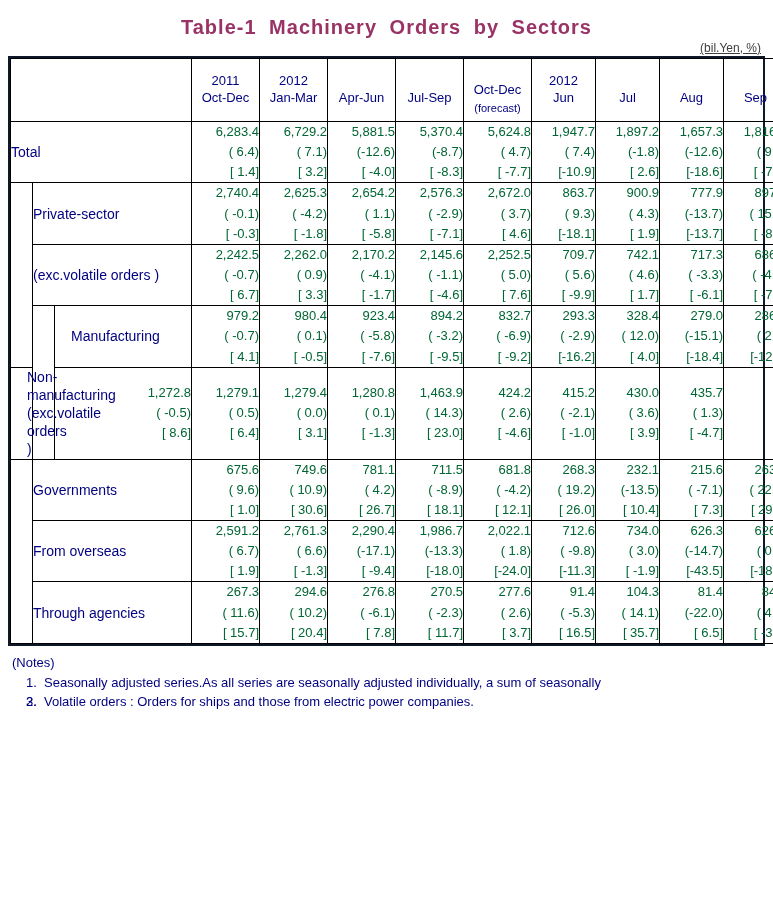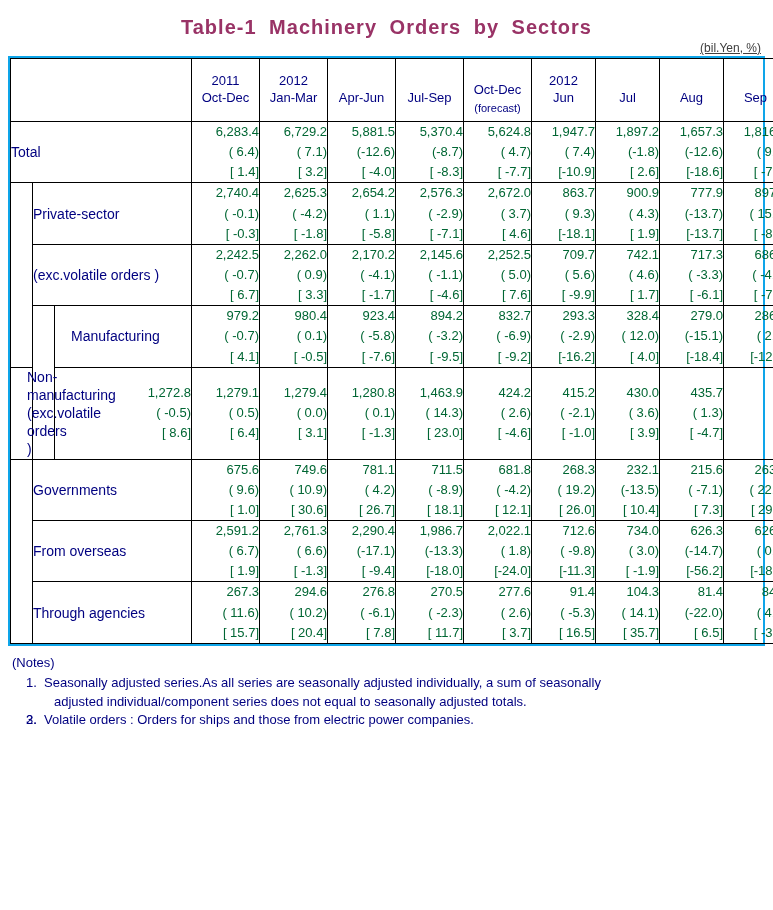--- a/index.html
+++ b/index.html
@@ -32,21 +32,21 @@
     padding-right: 12px;
     color: #404040;
     font-size: 12px;
     padding-bottom: 1px;
     text-decoration: underline;
   }
 
   
   .table-wrap {
     margin: 0 8px 0 8px;
-    border: 2px solid #0ea5e9;
+    border: 2px solid #0f172a;
     border-collapse: collapse;
   }
 
   table.main {
     border-collapse: collapse;
     width: 100%;
     table-layout: fixed;
   }
 
   table.main td, table.main th {
@@ -530,21 +530,21 @@
       <span>[-11.3]</span>
     </td>
     <td class="num">
       <span>734.0</span>
       <span>( 3.0)</span>
       <span>[ -1.9]</span>
     </td>
     <td class="num">
       <span>626.3</span>
       <span>(-14.7)</span>
-      <span>[-56.2]</span>
+      <span>[-43.5]</span>
     </td>
     <td class="num">
       <span>626.4</span>
       <span>( 0.0)</span>
       <span>[-18.4]</span>
     </td>
   </tr>
 
   <tr>
     <td class="rowlab" colspan="2">Through agencies</td>
@@ -598,21 +598,20 @@
 </tbody>
     </table>
 </div>
 
 <div class="notes">
   <div class="nhead">(Notes)</div>
   <ol>
     <li>
       <span class="idx">1.</span>
       <span>Seasonally adjusted series.As all series are seasonally adjusted individually, a sum of seasonally</span>
-      <span class="cont">adjusted individual/component series does not equal to seasonally adjusted totals.</span>
     </li>
     <li>
       <span class="idx">2.</span>
     </li>
     <li>
       <span class="idx">3.</span>
       <span>Volatile orders : Orders for ships and those from electric power companies.</span>
     </li>
   </ol>
 </div>

